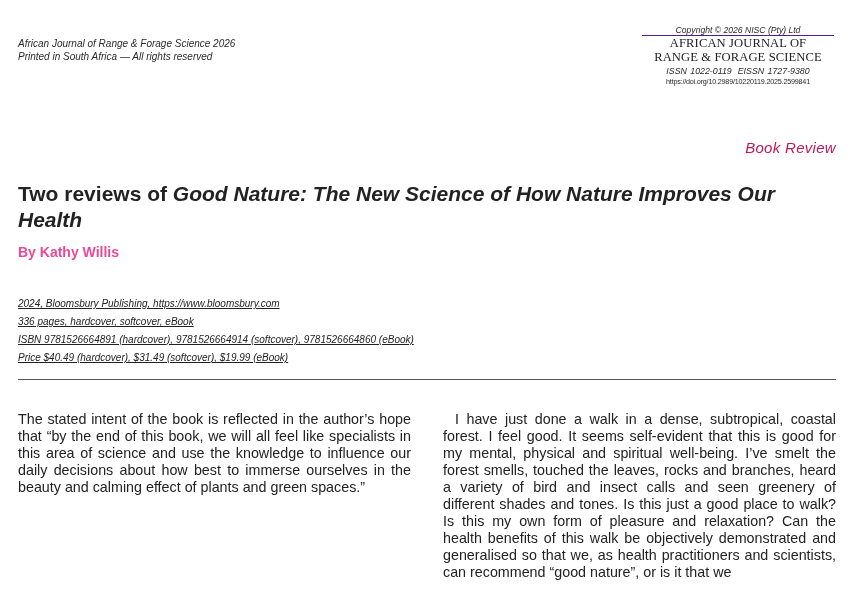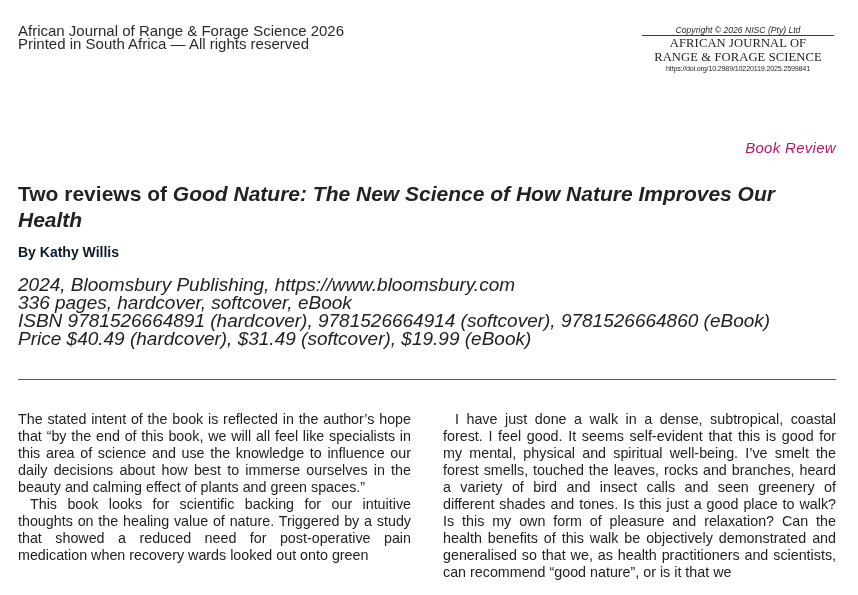--- a/index.html
+++ b/index.html
@@ -11,22 +11,23 @@
       width: 858px;
       height: 595px;
       overflow: hidden;
       position: relative;
       color: #222222;
       font-family: "Liberation Sans", sans-serif;
     }
     .header-left {
       position: absolute;
       left: 18px;
-      top: 25px;
-      font-size: 15px;
+      top: 38px;
+      font-size: 10px;
+      font-style: italic;
       line-height: 12.5px;
       color: #2a2a2a;
     }
     .header-right {
       position: absolute;
       left: 642px;
       top: 25px;
       width: 192px;
       text-align: center;
       color: #2a2a2a;
@@ -81,30 +82,31 @@
       color: #222;
       margin: 0;
     }
     .title em { font-style: italic; }
     .author {
       position: absolute;
       left: 18px;
       top: 244px;
       font-size: 14px;
       font-weight: bold;
-      color: #0f172a;
+      color: #ec4899;
     }
     .book-meta {
       position: absolute;
       left: 18px;
-      top: 276px;
-      font-size: 19px;
+      top: 295px;
+      font-size: 10px;
       font-style: italic;
       line-height: 18px;
       color: #222;
+      text-decoration: underline;
     }
     .rule {
       position: absolute;
       left: 18px;
       top: 379px;
       width: 818px;
       height: 1px;
       background: #555;
     }
     .col {
@@ -131,38 +133,40 @@
   <div>African Journal of Range &amp; Forage Science 2026</div>
   <div>Printed in South Africa — All rights reserved</div>
 </div>
 
 <div class="header-right">
   <div class="copyright">Copyright © 2026 NISC (Pty) Ltd</div>
   <div class="journal-name">
     <div>AFRICAN JOURNAL OF</div>
     <div>RANGE &amp; FORAGE SCIENCE</div>
   </div>
+  <div class="issn">
+    <span>ISSN 1022-0119</span><span class="gap"></span><span>EISSN 1727-9380</span>
+  </div>
   <div class="doi">https://doi.org/10.2989/10220119.2025.2599841</div>
 </div>
 
 <div class="section-label">Book Review</div>
 
 <h1 class="title"><span>Two reviews of </span><em>Good Nature: The New Science of How Nature Improves Our Health</em></h1>
 
 <div class="author">By Kathy Willis</div>
 
 <div class="book-meta">
   <div>2024, Bloomsbury Publishing, https://www.bloomsbury.com</div>
   <div>336 pages, hardcover, softcover, eBook</div>
   <div>ISBN 9781526664891 (hardcover), 9781526664914 (softcover), 9781526664860 (eBook)</div>
   <div>Price $40.49 (hardcover), $31.49 (softcover), $19.99 (eBook)</div>
 </div>
 
 <div class="rule"></div>
 
 <div class="col col-left">
   <p>The stated intent of the book is reflected in the author’s hope that “by the end of this book, we will all feel like specialists in this area of science and use the knowledge to influence our daily decisions about how best to immerse ourselves in the beauty and calming effect of plants and green spaces.”</p>
-  <p class="indent">This book looks for scientific backing for our intuitive thoughts on the healing value of nature. Triggered by a study that showed a reduced need for post-operative pain medication when recovery wards looked out onto green</p>
 </div>
 
 <div class="col col-right">
   <p class="indent">I have just done a walk in a dense, subtropical, coastal forest. I feel good. It seems self-evident that this is good for my mental, physical and spiritual well-being. I’ve smelt the forest smells, touched the leaves, rocks and branches, heard a variety of bird and insect calls and seen greenery of different shades and tones. Is this just a good place to walk? Is this my own form of pleasure and relaxation? Can the health benefits of this walk be objectively demonstrated and generalised so that we, as health practitioners and scientists, can recommend “good nature”, or is it that we</p>
 </div>
 
 </body></html>

